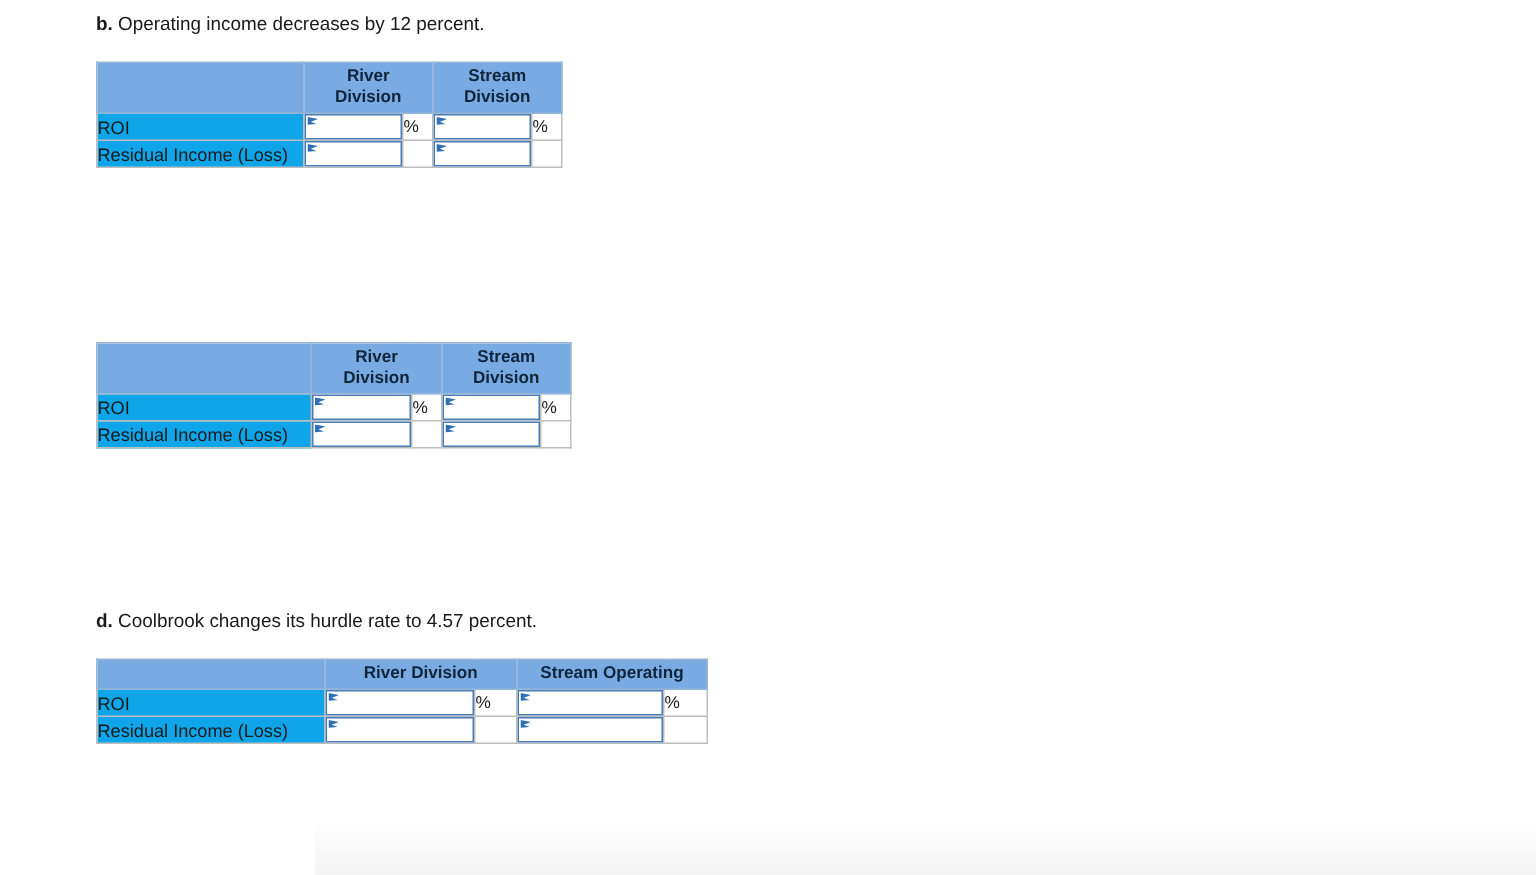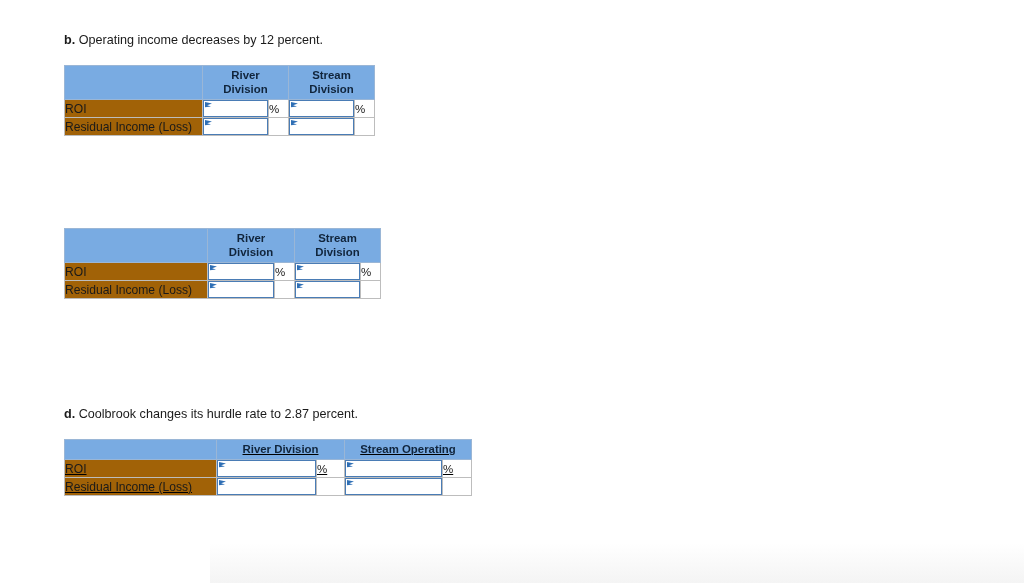--- a/index.html
+++ b/index.html
@@ -72,21 +72,21 @@
     background: #79abe2;
   }
 
   
   .rowlabel {
     font-size: 12.1px;
     color: #1a1a1a;
     text-align: left;
     padding: 3px 3px 3px 4px;
     white-space: nowrap;
-    background: #a16207;
+    background: #0ea5e9;
   }
 
   
   .inputcell {
     padding: 2px 2px 2px 2px;
     background: #ffffff;
   }
   .pctcell {
     font-size: 11.5px;
     color: #1a1a1a;
@@ -119,32 +119,32 @@
     left: 1.6px;
     top: 1.6px;
     width: 7px;
     height: 8px;
     pointer-events: none;
     z-index: 2;
   }
 
   
   
-  #sec-b { top: 32px; }
+  #sec-b { top: 8px; }
   #sec-b .tblwrap { margin-top: 17px; }
   #table-b { width: 310px; }
 
   
   #sec-c { top: 211px; }
   #sec-c .tblwrap { margin-top: 17px; }
   #table-c { width: 316px; }
 
   
   #sec-d { top: 406px; }
-  #sec-d .tblwrap { margin-top: 17px; text-decoration: underline; }
+  #sec-d .tblwrap { margin-top: 17px; }
   #table-d { width: 407px; }
 </style>
 </head>
 <body>
 
 <div class="section" id="sec-b">
   <p class="prompt">
     <span class="lbl">b.</span>
     <span>Operating income decreases by 12 percent.</span>
   </p>
@@ -285,21 +285,21 @@
           <td class="pctcell"></td>
         </tr>
       </tbody>
     </table>
   </div>
 </div>
 
 <div class="section" id="sec-d">
   <p class="prompt">
     <span class="lbl">d.</span>
-    <span>Coolbrook changes its hurdle rate to 2.87 percent.</span>
+    <span>Coolbrook changes its hurdle rate to 4.57 percent.</span>
   </p>
   <div class="tblwrap">
     <table class="qtable" id="table-d">
       <colgroup>
         <col style="width:152px">
         <col style="width:100px">
         <col style="width:28px">
         <col style="width:98px">
         <col style="width:29px">
       </colgroup>

